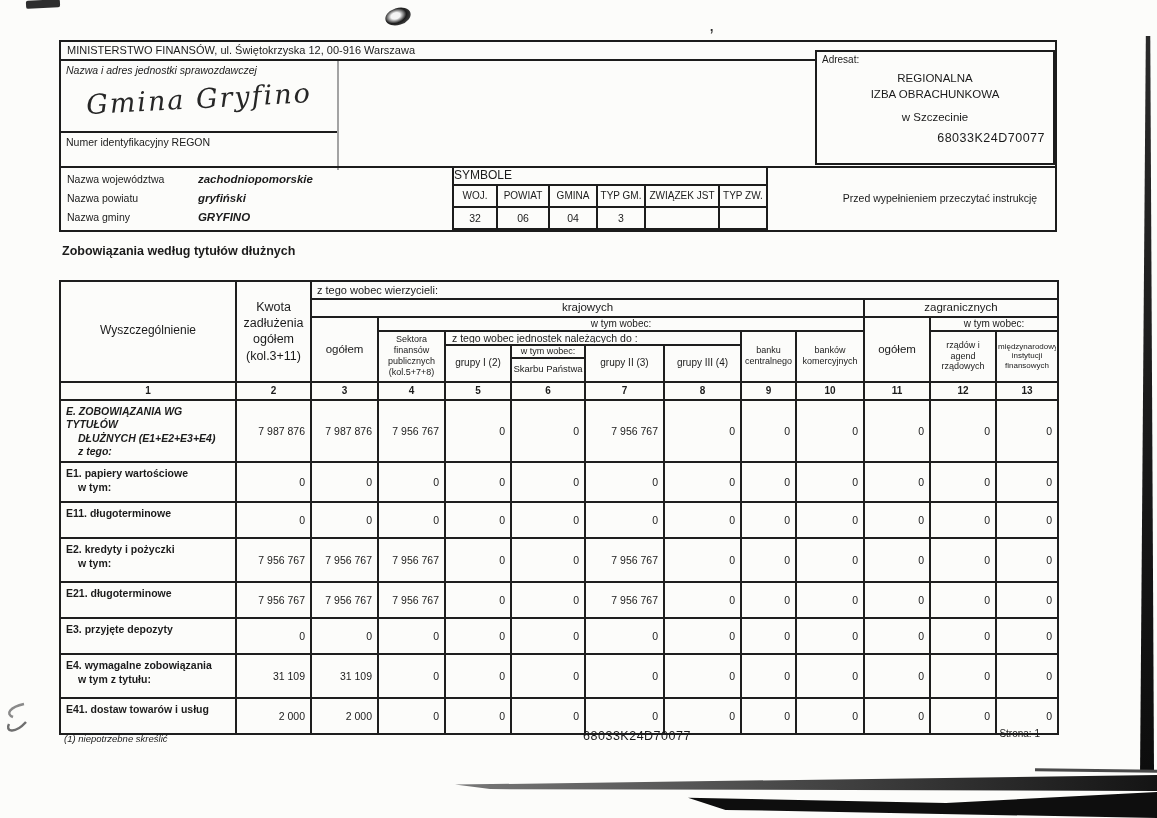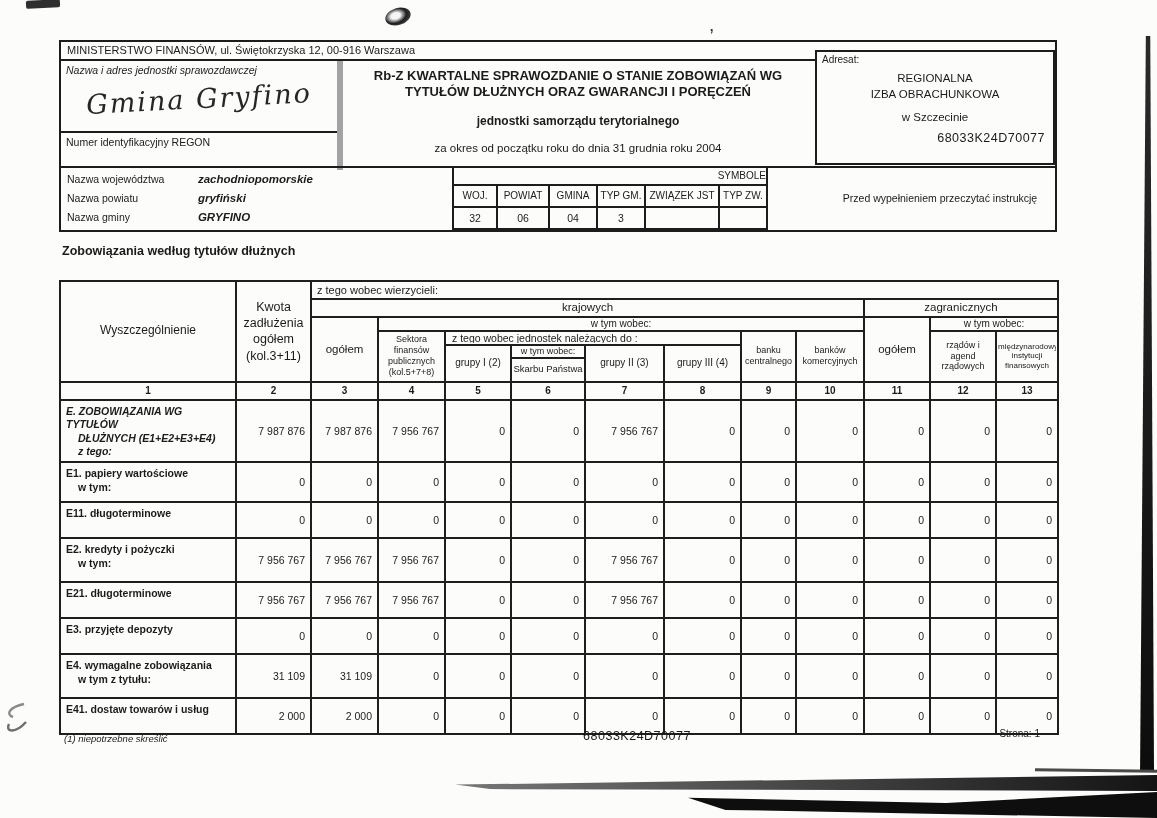--- a/index.html
+++ b/index.html
@@ -13,21 +13,21 @@
   #header-block{
     left:59px; top:40px; width:998px; height:192px;
     border:2px solid #1c1c1c; box-sizing:border-box; background:#fcfcfa;
   }
   .ministry-row{
     position:absolute; left:0; right:0; top:0; height:17px;
     border-bottom:2px solid #1c1c1c; font-size:11px; line-height:16px;
     padding-left:6px; white-space:nowrap;
   }
   .row2{position:absolute; left:0; right:0; top:19px; height:109px;}
-  .unit-box{position:absolute; left:0; top:0; width:276px; height:109px; border-right:6px solid #a3a3a3;}
+  .unit-box{position:absolute; left:0; top:0; width:276px; height:109px; border-right:2px solid #a3a3a3;}
   .small-label{font-size:10.5px; font-style:italic; padding:3px 0 0 5px;}
   .handwriting{
     position:absolute; left:18px; top:22px; width:240px; text-align:center;
     font-family:"DejaVu Serif", serif; font-style:italic;
     font-size:27px; letter-spacing:2px; color:#262626;
     transform:rotate(-3deg);
   }
   .regon-box{position:absolute; left:0; right:0; top:70px; bottom:0; border-top:2px solid #1c1c1c;}
   .regon-box .small-label{font-style:normal; font-size:10.5px;}
   .title-box{position:absolute; left:278px; width:478px; top:0; text-align:center;}
@@ -45,21 +45,21 @@
   .row3{position:absolute; left:0; right:0; bottom:0; height:62px; border-top:2px solid #1c1c1c;}
   .region-line{position:absolute; left:6px; font-size:10.5px; white-space:nowrap;}
   .region-label{display:inline-block; width:128px;}
   .region-value{font-weight:bold; font-style:italic; font-size:11.5px;}
   .region-value.caps{font-style:italic;}
   
   .symbole{
     position:absolute; left:391px; top:-2px; height:64px; width:316px;
     border:2px solid #1c1c1c; box-sizing:border-box; background:#fcfcfa;
   }
-  .symbole-caption{height:16px; line-height:15px; text-align:right; font-size:10px; border-bottom:2px solid #1c1c1c;}
+  .symbole-caption{height:16px; line-height:15px; text-align:left; font-size:12px; border-bottom:2px solid #1c1c1c;}
   .symbole-grid{display:grid; grid-template-columns:44px 52px 48px 48px 74px 46px;}
   .symbole-grid > div{
     border-right:2px solid #1c1c1c; border-bottom:2px solid #1c1c1c;
     font-size:10px; text-align:center; height:20px; line-height:19px; white-space:nowrap; overflow:hidden;
   }
   .symbole-grid > div:nth-child(6n){border-right:none;}
   .symbole-grid > div.val{border-bottom:none; height:22px; line-height:21px; font-size:10.5px;}
   .instruction{position:absolute; left:770px; right:6px; top:24px; text-align:center; font-size:10.5px;}
   
   #section-title{left:62px; top:244px; font-weight:bold; font-size:12.5px;}
@@ -108,25 +108,20 @@
 
   <div class="abs" id="header-block">
     <div class="ministry-row">MINISTERSTWO FINANSÓW, ul. Świętokrzyska 12, 00-916 Warszawa</div>
     <div class="row2">
       <div class="unit-box">
         <div class="small-label">Nazwa i adres jednostki sprawozdawczej</div>
         <div class="handwriting">Gmina Gryfino</div>
         <div class="regon-box">
           <div class="small-label">Numer identyfikacyjny REGON</div>
         </div>
-      </div>
-      <div class="title-box">
-        <div class="title1">Rb-Z KWARTALNE SPRAWOZDANIE O STANIE ZOBOWIĄZAŃ WG TYTUŁÓW DŁUŻNYCH ORAZ GWARANCJI I PORĘCZEŃ</div>
-        <div class="title2">jednostki samorządu terytorialnego</div>
-        <div class="title3">za okres od początku roku do dnia 31 grudnia roku 2004</div>
       </div>
       <div class="adresat-box">
         <div class="adresat-label">Adresat:</div>
         <div class="adresat-line" style="margin-top:6px;">REGIONALNA</div>
         <div class="adresat-line">IZBA OBRACHUNKOWA</div>
         <div class="adresat-city">w Szczecinie</div>
         <div class="adresat-code">68033K24D70077</div>
       </div>
     </div>
     <div class="row3">

